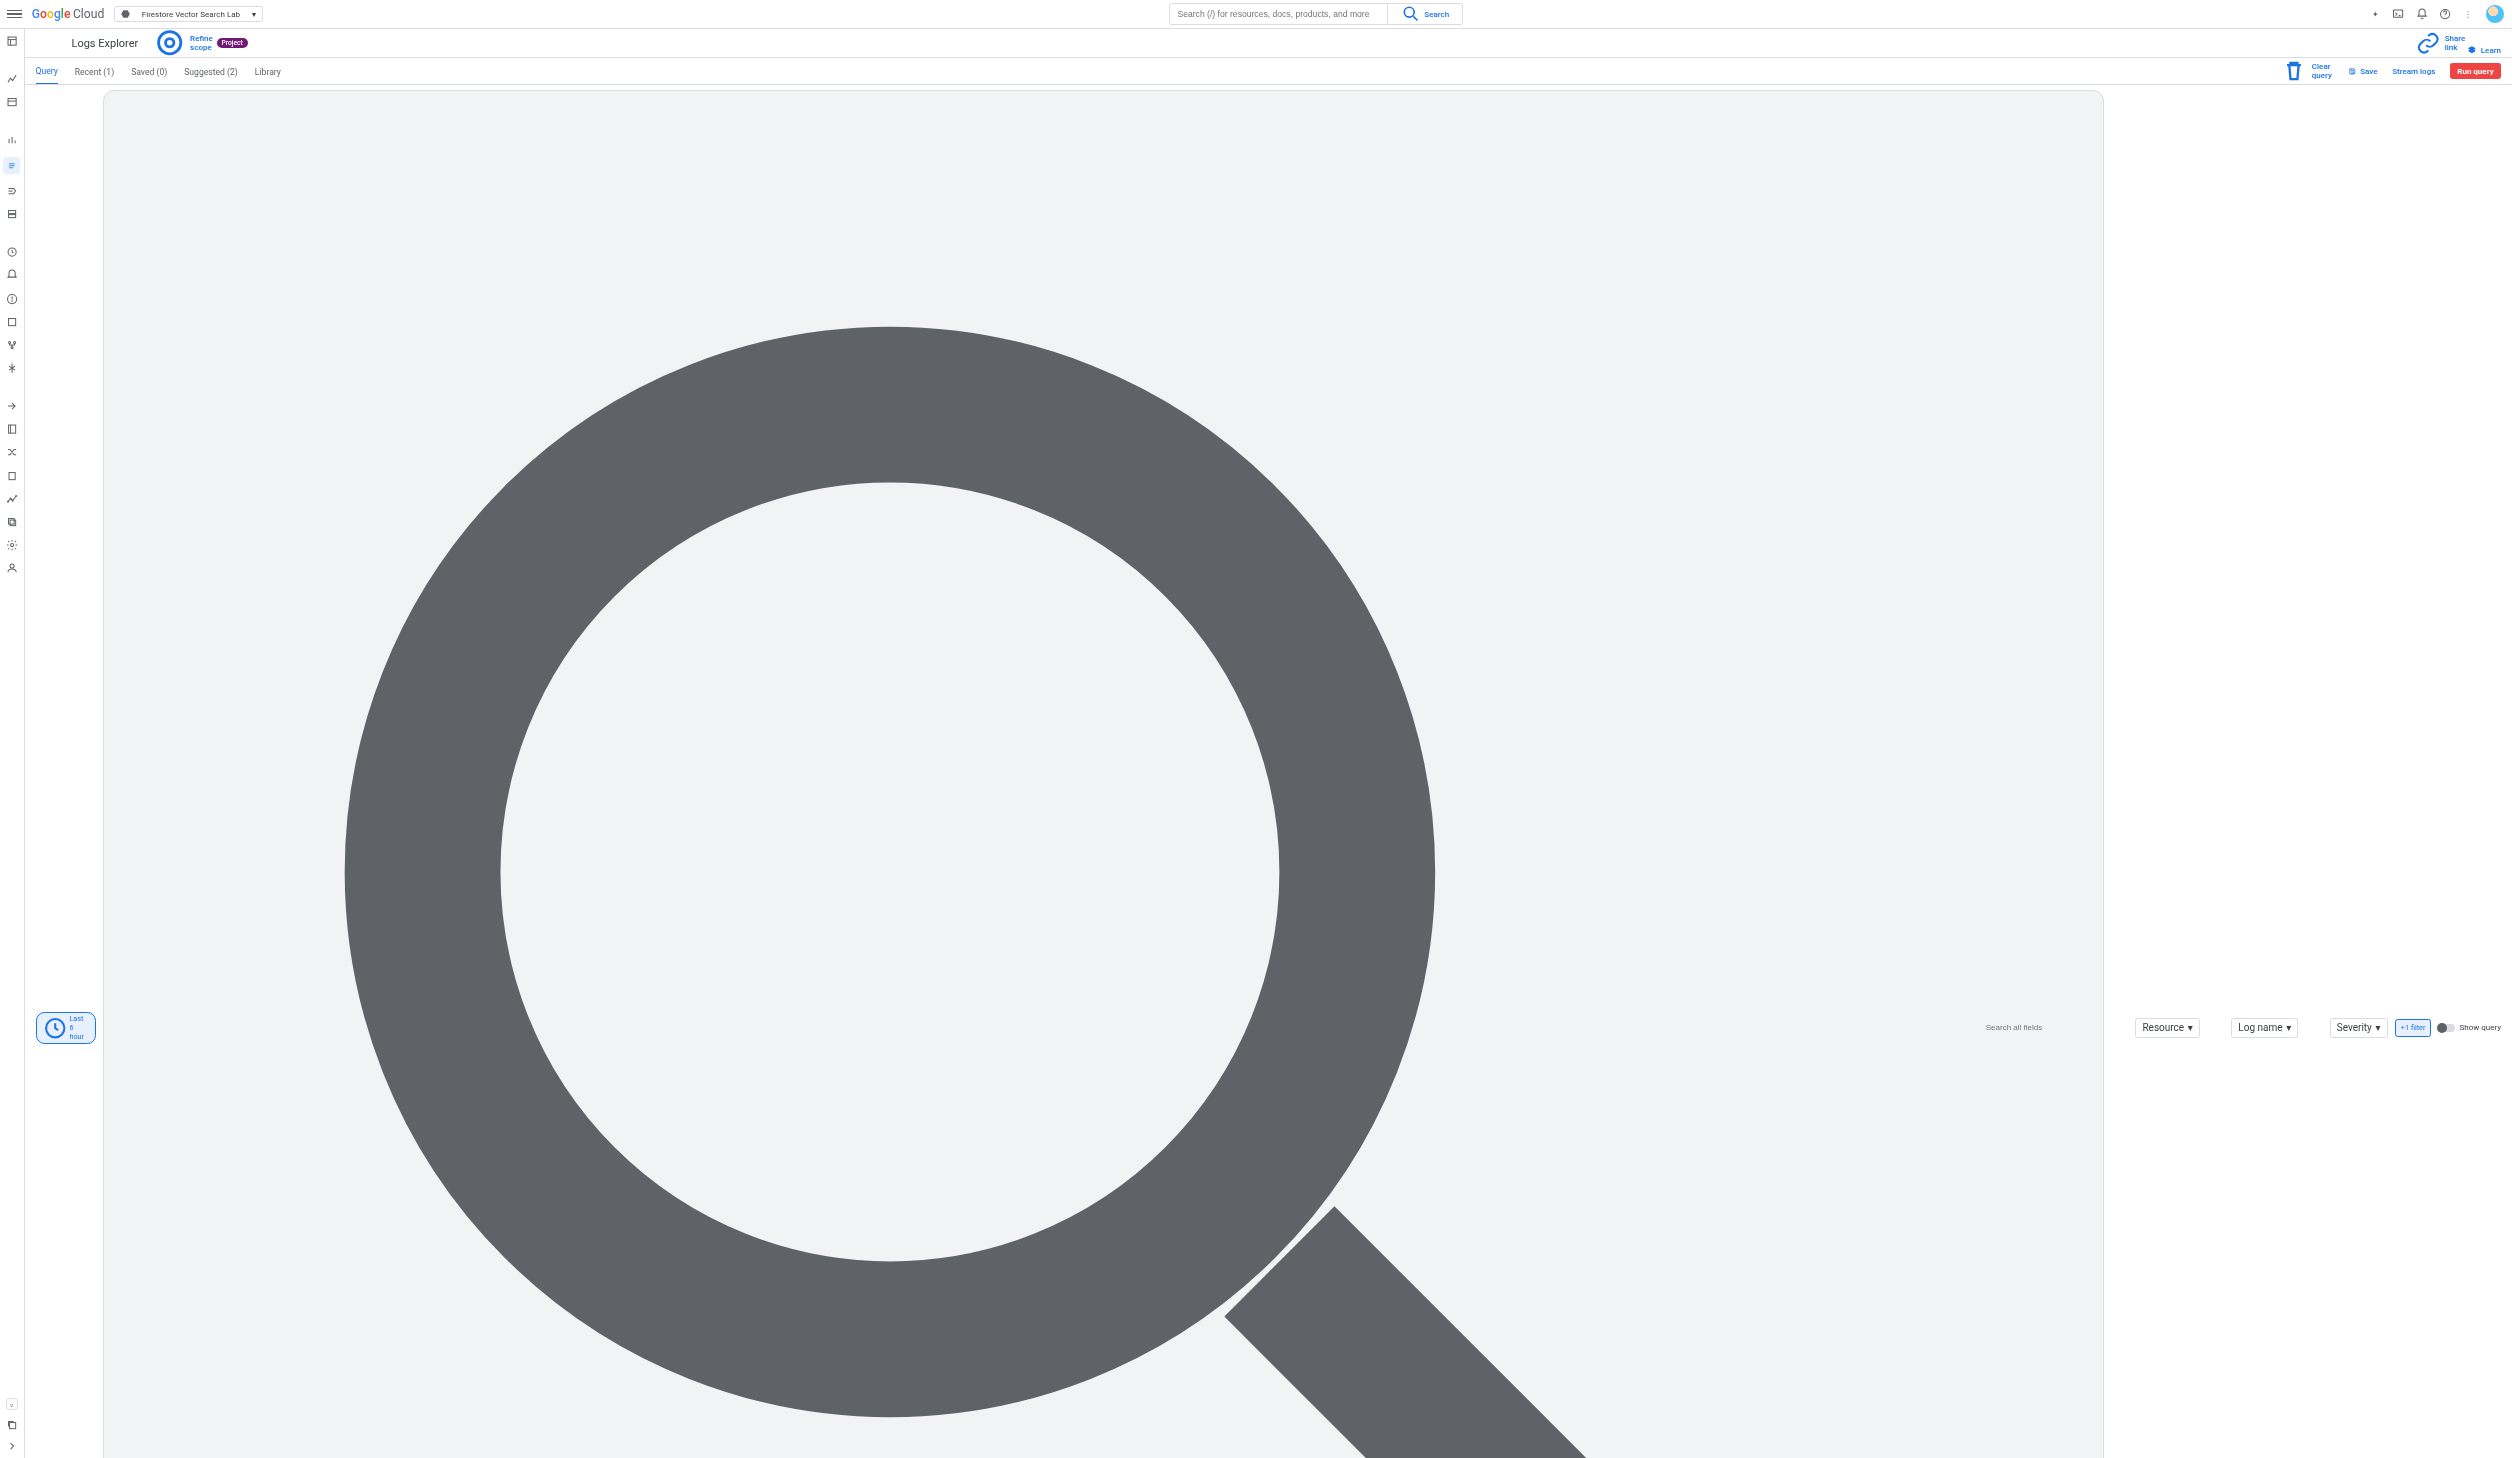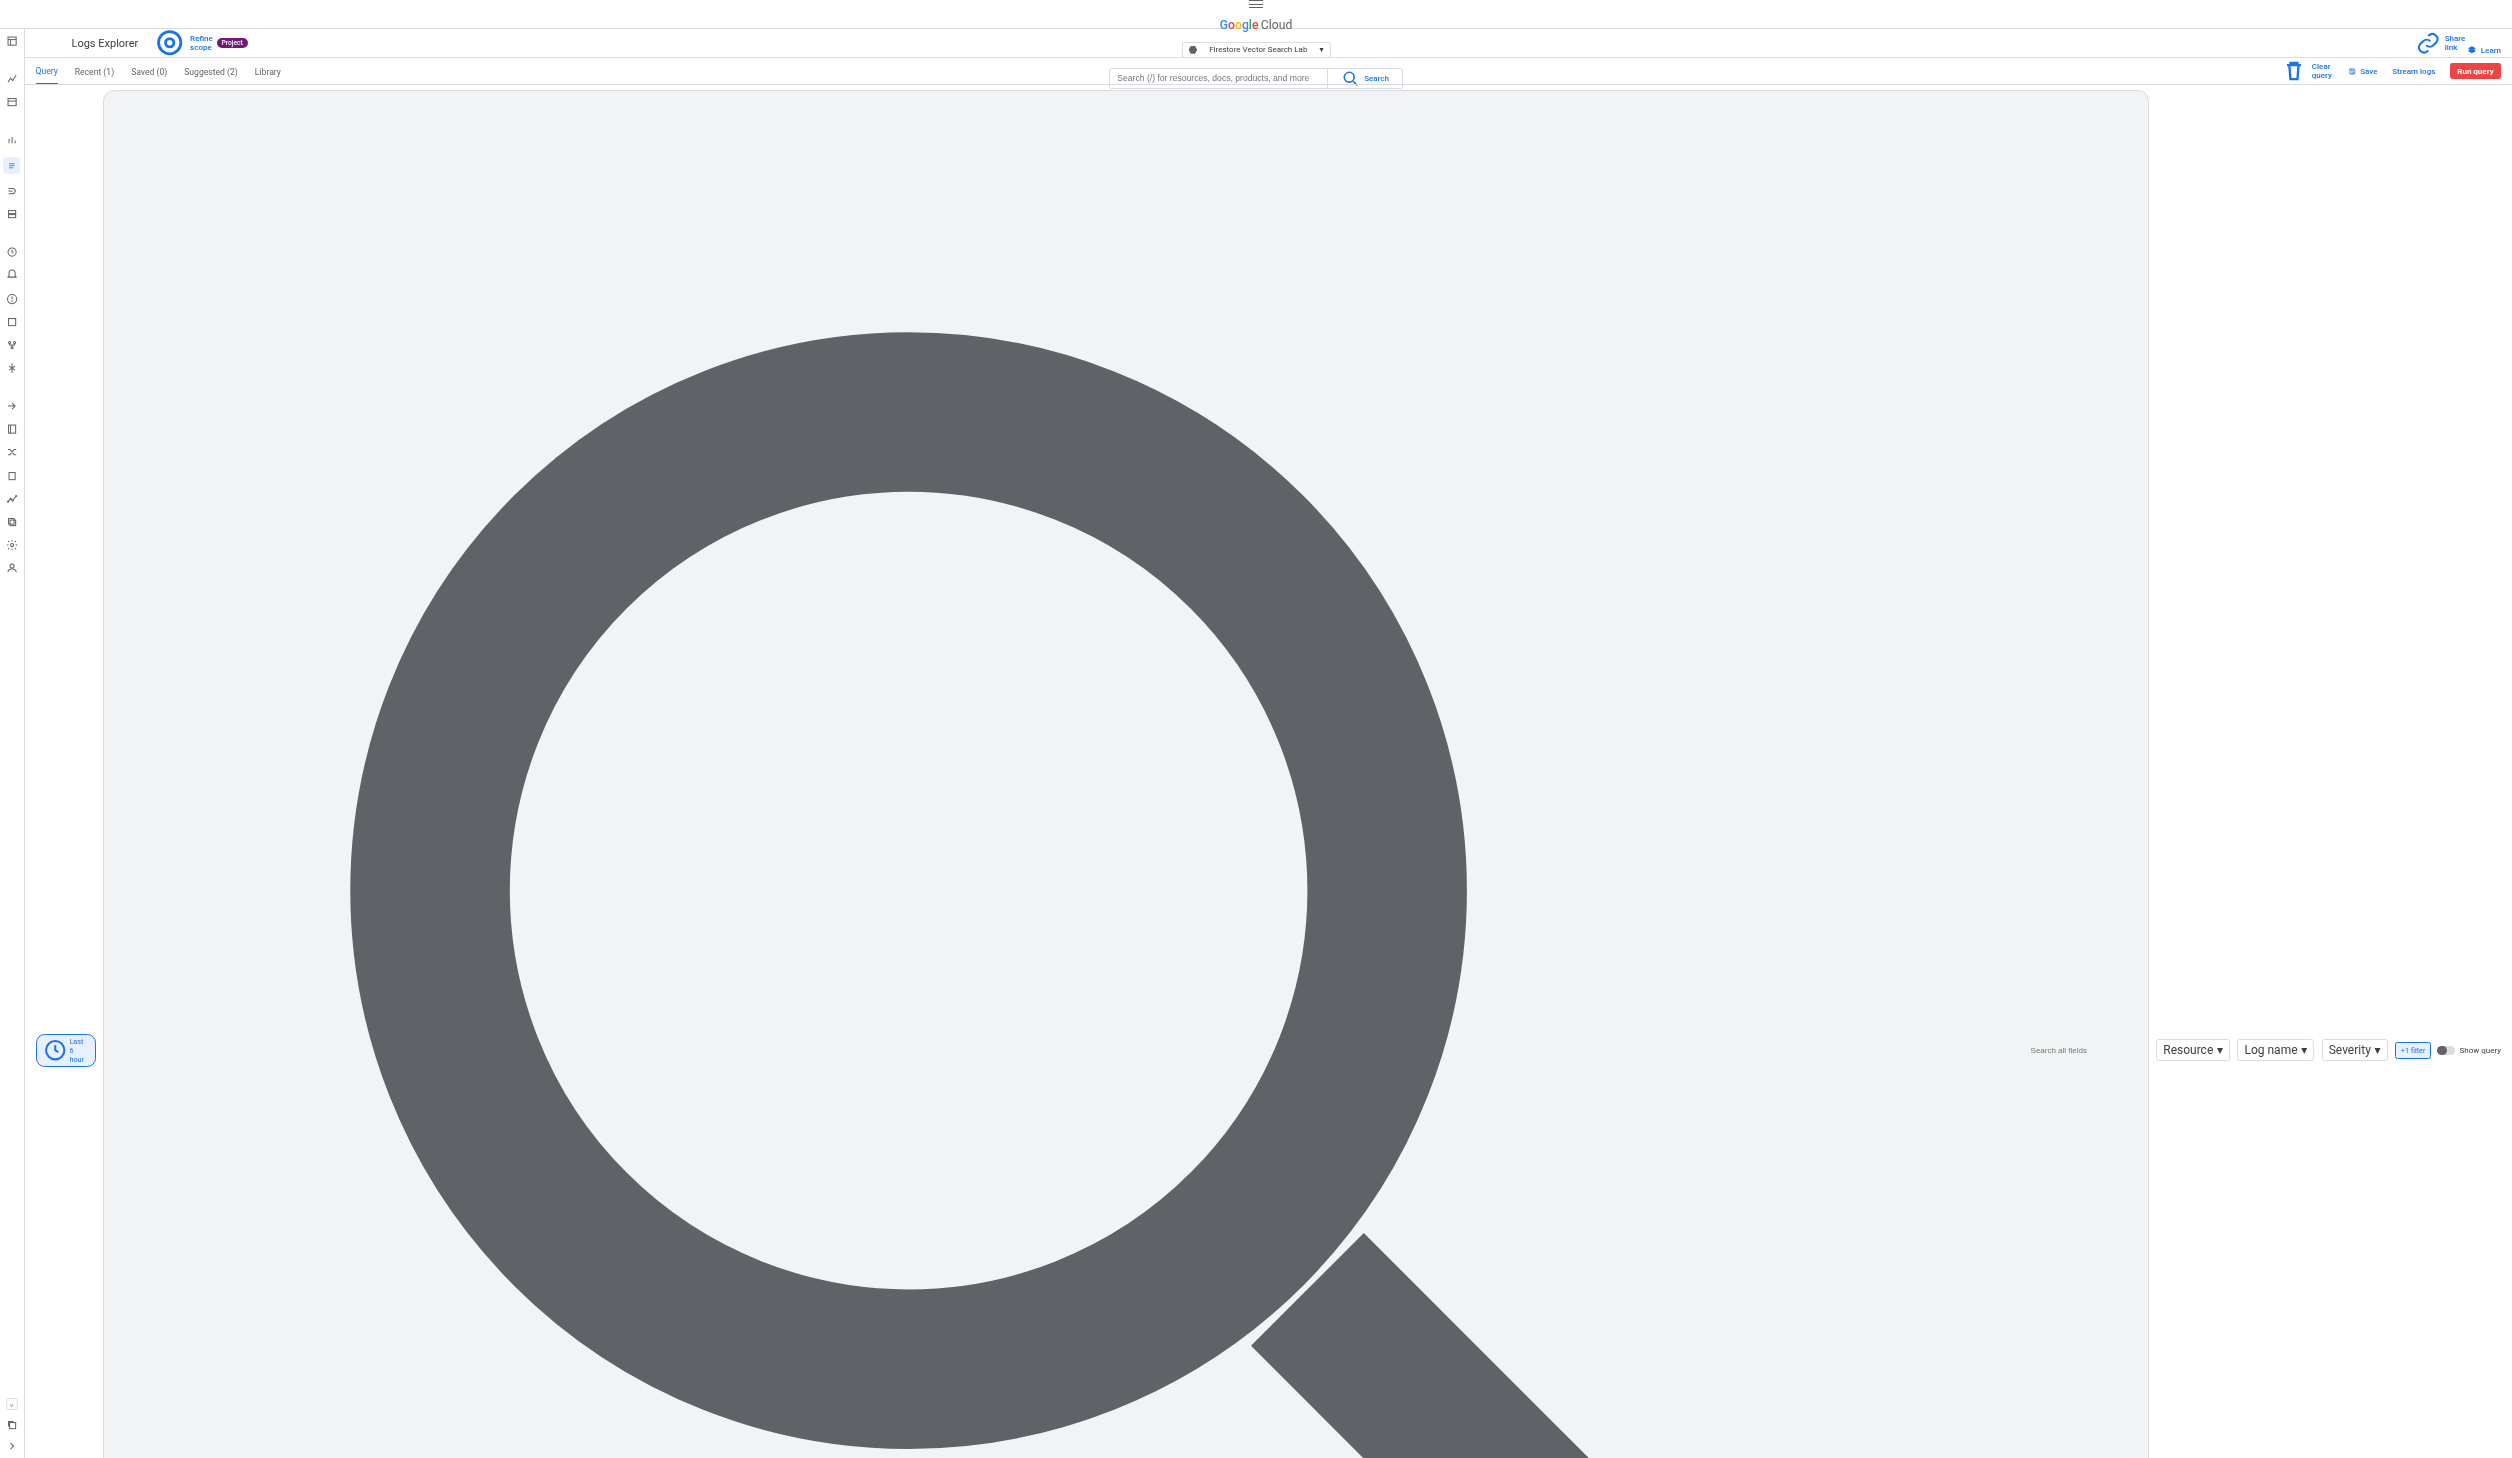--- a/index.html
+++ b/index.html
@@ -1,19 +1,19 @@
 <!DOCTYPE html>
 <html style="font-size:9.8px"><head>
 <meta charset="utf-8">
 <style>
 * { box-sizing: border-box; margin: 0; padding: 0; }
 body { font-family: "Google Sans", Roboto, Arial, sans-serif; font-size: 8px; color: #3c4043; background: #fff; overflow-x: hidden; }
 
 
-.top-header { display: flex; align-items: center; height: 29px; padding: 0 7.3px; border-bottom: 0.6px solid #dadce0; gap: 9.8px; flex-direction: column; }
+.top-header { display: flex; align-items: center; height: 29px; padding: 0 7.3px; border-bottom: 0.6px solid #dadce0; gap: 9.8px; }
 .hamburger { width: 14.7px; height: 14.7px; cursor: pointer; display:flex; flex-direction:column; justify-content:center; gap:2.4px; }
 .hamburger span { height:1.2px; background:#5f6368; display:block; }
 .logo { display: flex; align-items: center; font-size: 12.2px; font-weight: 400; color: #5f6368; gap:2.4px; }
 .logo-g { font-weight:500; }
 .logo-g .b { color:#4285f4; } .logo-g .r { color:#ea4335; } .logo-g .y { color:#fbbc04; } .logo-g .g { color:#34a853; }
 .project-picker { display: flex; align-items: center; border: 0.6px solid #dadce0; border-radius: 2.4px; padding: 2.4px 6.1px; gap: 12px; cursor: pointer; }
 .project-picker .hex { width:8.6px; height:8.6px; background:#5f6368; clip-path: polygon(25% 5%, 75% 5%, 100% 50%, 75% 95%, 25% 95%, 0% 50%); }
 .search-wrap { flex: 1; display: flex; justify-content: center; }
 .search-box { display:flex; width:294px; border:0.6px solid #dadce0; border-radius:2.4px; overflow:hidden; }
 .search-box input { flex:1; border:none; padding:4.9px 7.3px; font-size:8.6px; outline:none; }
@@ -46,21 +46,21 @@
 .tab { margin-right:17px; color:#5f6368; cursor:pointer; padding-bottom:6.1px; position:relative; top:4px; }
 .tab.active { color:#1a73e8; border-bottom:1.8px solid #1a73e8; }
 .tabs-right { margin-left:auto; display:flex; gap:14.7px; align-items:center; font-size:8px; }
 .run-btn { background:#ef4444; color:#fff; padding:3.7px 7.3px; border-radius:2.4px; font-weight:700; cursor:pointer; }
 
 
 .filter-bar { display:flex; align-items:center; gap:7.3px; padding:4.9px 11px; border-bottom:0.6px solid #dadce0; }
 .chip-blue { border:0.6px solid #1a73e8; color:#1a73e8; background:#e8f0fe; border-radius:8.6px; padding:1.8px 6.1px; font-size:7.3px; display:flex; align-items:center; gap:2.4px; }
 .search-fields { flex:1; display:flex; align-items:center; gap:4.9px; border:0.6px solid #dadce0; border-radius:11px; padding:2.4px 7.3px; background:#f1f3f4; }
 .search-fields input { flex:1; border:none; background:transparent; outline:none; font-size:8px; }
-.filter-dd { border:0.6px solid #dadce0; border-radius:2.4px; padding:3.1px 6.1px; font-size:12px; display:flex; align-items:center; gap:3.7px; cursor:pointer; }
+.filter-dd { border:0.6px solid #dadce0; border-radius:2.4px; padding:3.1px 6.1px; font-size:10px; display:flex; align-items:center; gap:3.7px; cursor:pointer;margin-left:24px; }
 .chip-outline-blue { border:0.6px solid #1a73e8; color:#1a73e8; border-radius:2.4px; padding:3.1px 4.9px; font-size:7.3px; background:#e8f0fe; }
 .toggle { width:16px; height:8.6px; background:#dadce0; border-radius:4.9px; position:relative; cursor:pointer; }
 .toggle::after { content:""; position:absolute; width:9.8px; height:9.8px; background:#5f6368; border-radius:50%; top:-0.6px; left:-1.2px; }
 .show-query { display:flex; align-items:center; gap:4.9px; font-size:8px; }
 
 
 .log-container { flex:1; overflow-y:auto; font-family: "Roboto Mono", Menlo, monospace; font-size:6.7px; }
 
 svg { width:100%; height:100%; }
 </style>

